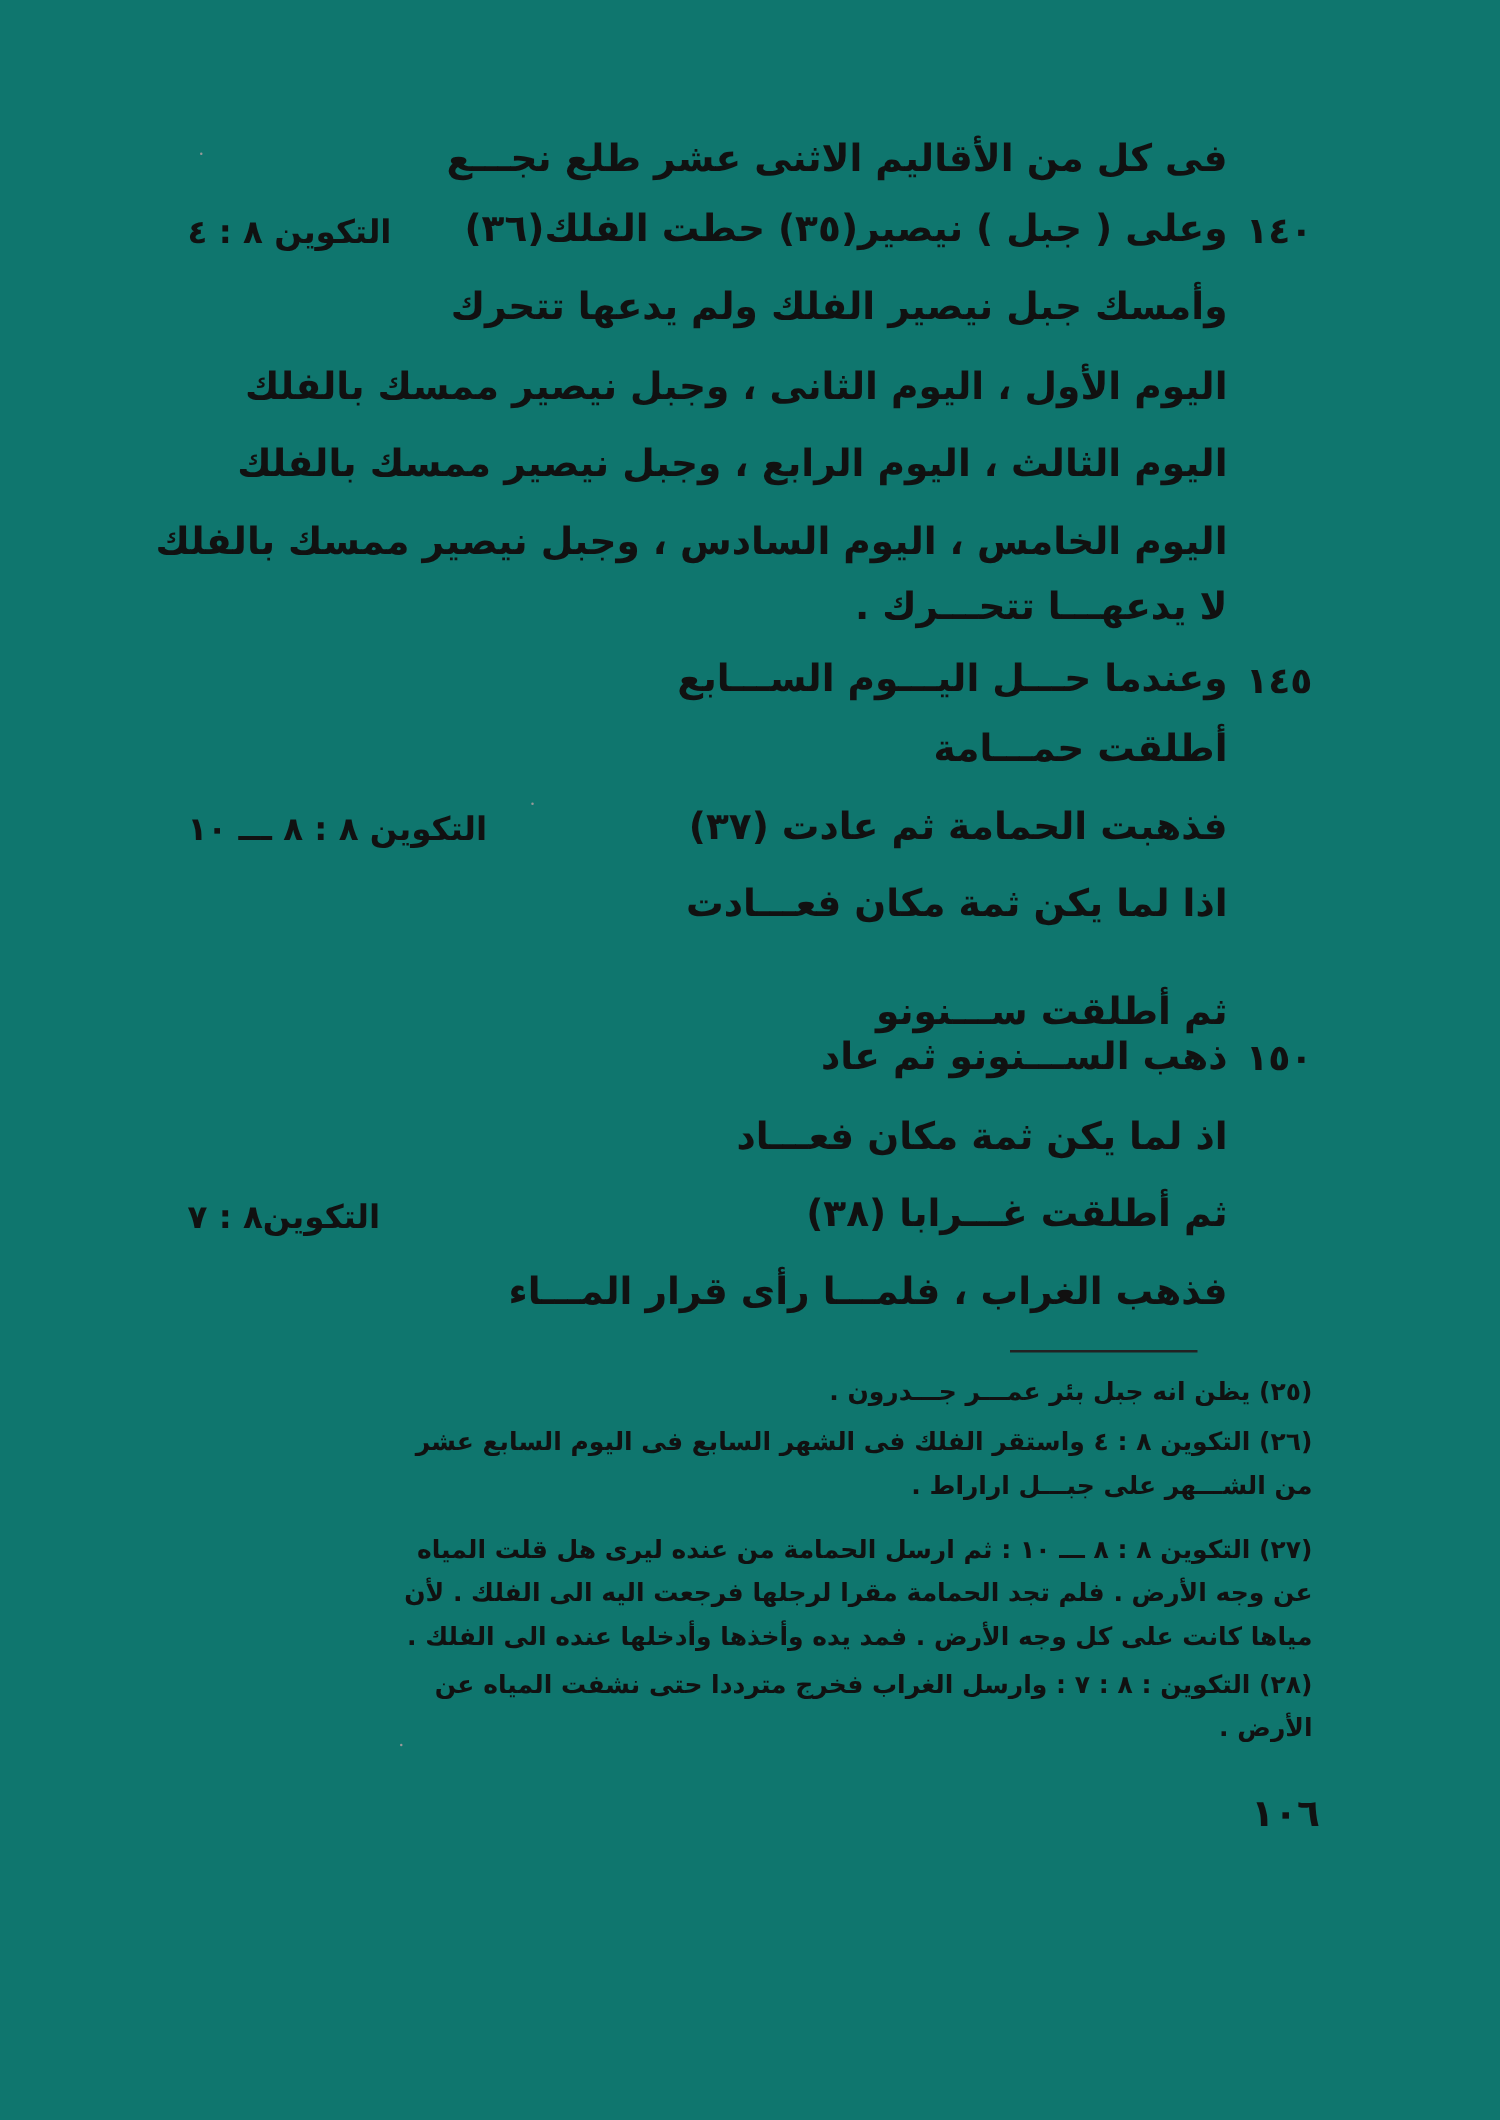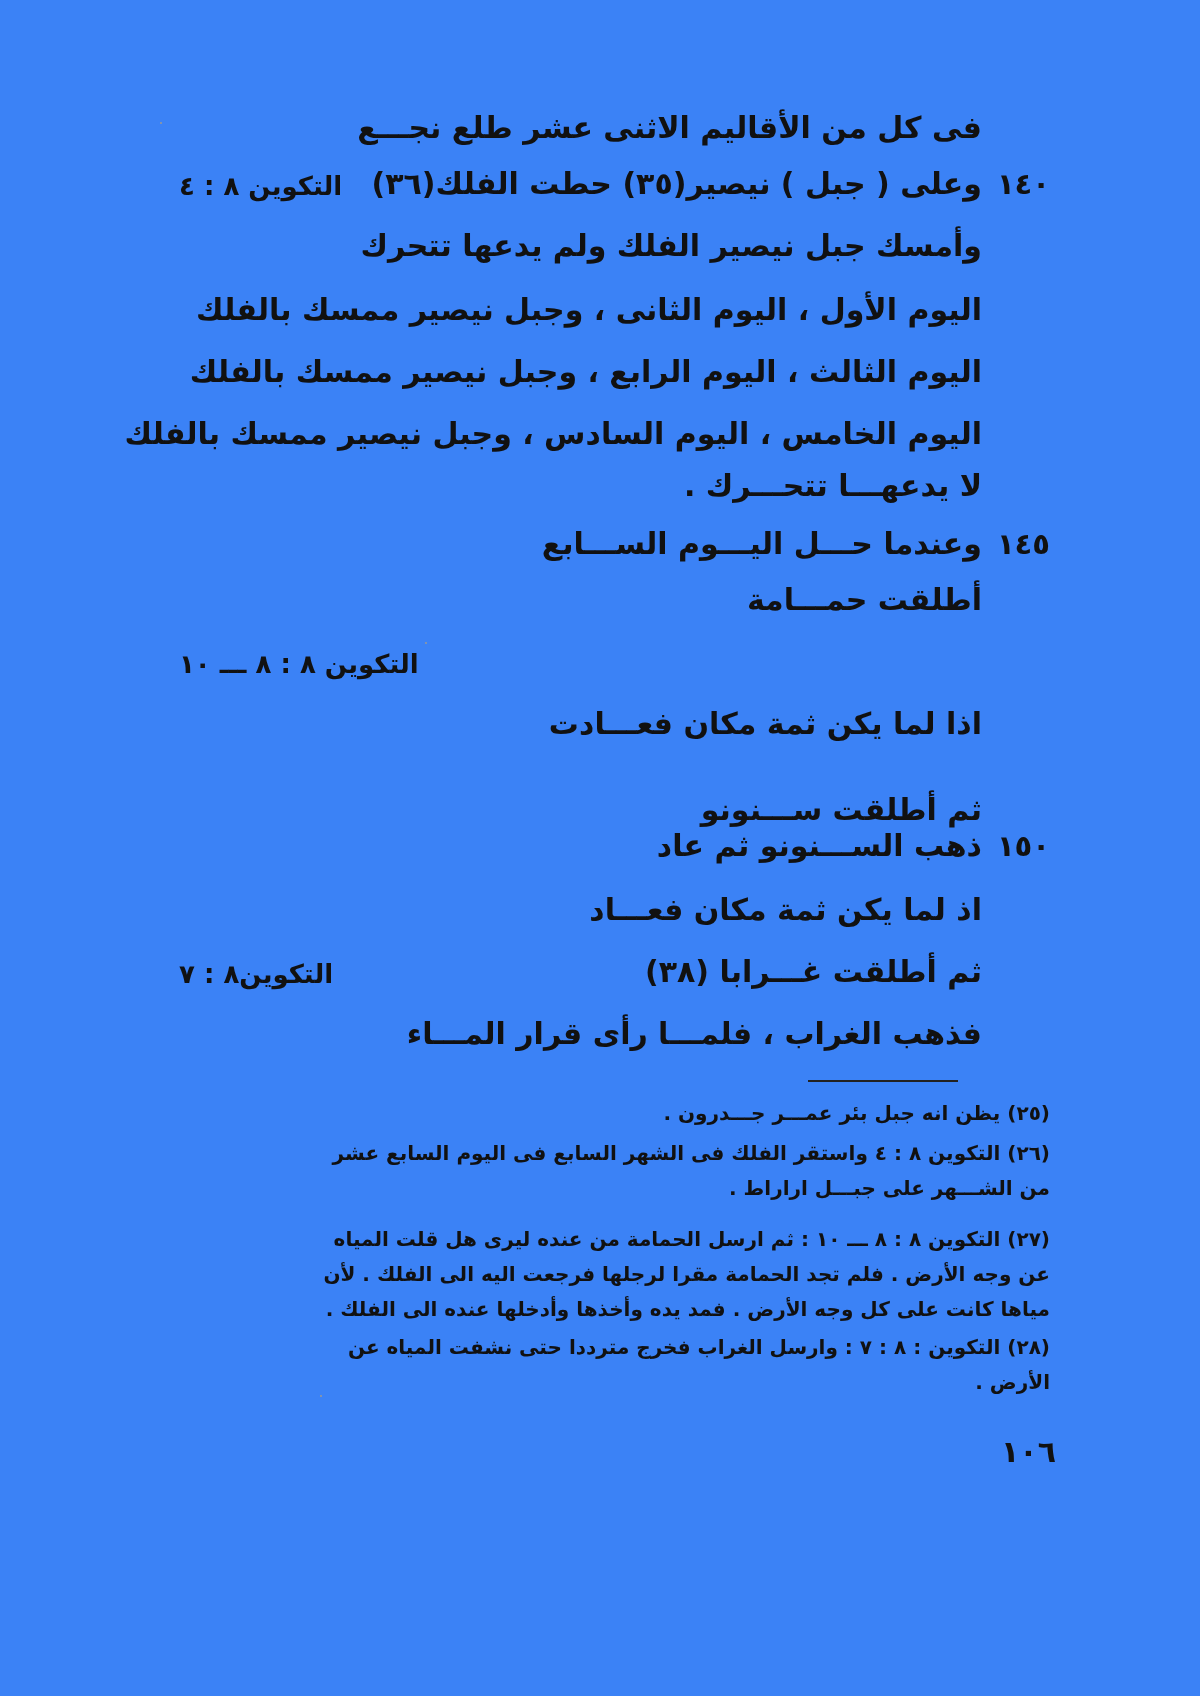--- a/index.html
+++ b/index.html
@@ -1,32 +1,32 @@
 <!DOCTYPE html>
 <html><head>
   <meta charset="utf-8">
   <style>
     html, body { margin: 0; padding: 0; background: #ffffff; }
     body {
       width: 1200px; height: 1696px; position: relative; overflow: hidden;
       font-family: "DejaVu Sans", sans-serif; color: #111111;
     }
-    .page { position: absolute; left: 0; top: 0; width: 1200px; height: 1696px; background: #3b82f6; }
+    .page { position: absolute; left: 0; top: 0; width: 1200px; height: 1696px; background: #0f766e; }
     .line {
       position: absolute; direction: rtl; white-space: nowrap;
       font-weight: bold; font-size: 30px; line-height: 40px;
     }
     .verse { right: 218px; text-align: right; }
     .linenum {
       position: absolute; direction: rtl; font-weight: bold; font-size: 29px;
       line-height: 40px; right: 150px; text-align: center;
     }
     .ref {
       position: absolute; direction: rtl; white-space: nowrap;
-      font-weight: bold; font-size: 26px; line-height: 40px; left: 150px; margin-left: 29px;
+      font-weight: bold; font-size: 26px; line-height: 40px; left: 150px;
     }
     .rule {
       position: absolute; right: 152px; width: 150px; height: 2px; background: #222;
     }
     .fn {
       position: absolute; right: 150px; width: 905px; direction: rtl; text-align: justify;
       font-weight: bold; font-size: 20px; line-height: 35px;
     }
     .fn-line { display: block; white-space: nowrap; }
     .pagenum {
@@ -50,20 +50,21 @@
   <div class="line verse" style="top:290px">اليوم الأول ، اليوم الثانى ، وجبل نيصير ممسك بالفلك</div>
   <div class="line verse" style="top:352px">اليوم الثالث ، اليوم الرابع ، وجبل نيصير ممسك بالفلك</div>
   <div class="line verse" style="top:414px">اليوم الخامس ، اليوم السادس ، وجبل نيصير ممسك بالفلك</div>
   <div class="line verse" style="top:466px">لا يدعهـــا تتحـــرك .</div>
 
   <div class="linenum" style="top:524px">١٤٥</div>
   <div class="line verse" style="top:524px">وعندما حـــل اليـــوم الســـابع</div>
 
   <div class="line verse" style="top:580px">أطلقت حمـــامة</div>
 
+  <div class="line verse" style="top:642px">فذهبت الحمامة ثم عادت (٣٧)</div>
   <div class="ref" style="top:644px">التكوين ٨ : ٨ ـــ ١٠</div>
 
   <div class="line verse" style="top:704px">اذا لما يكن ثمة مكان فعـــادت</div>
   <div class="line verse" style="top:790px">ثم أطلقت ســـنونو</div>
 
   <div class="linenum" style="top:826px">١٥٠</div>
   <div class="line verse" style="top:826px">ذهب الســـنونو ثم عاد</div>
 
   <div class="line verse" style="top:890px">اذ لما يكن ثمة مكان فعـــاد</div>
 

